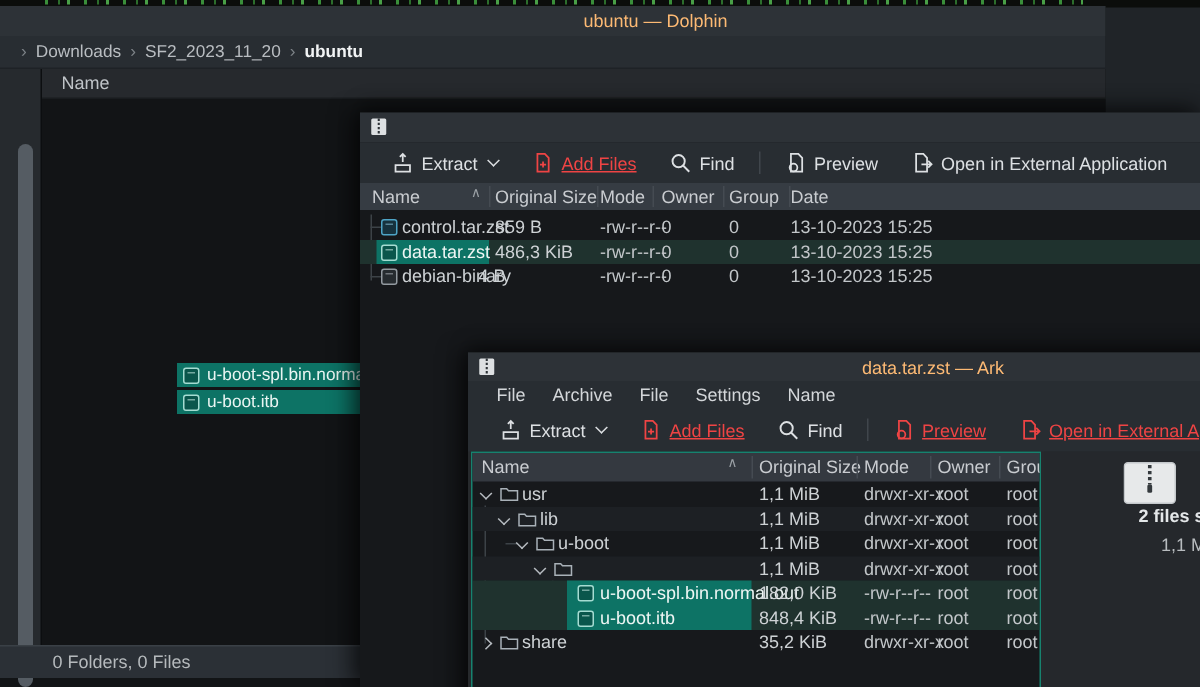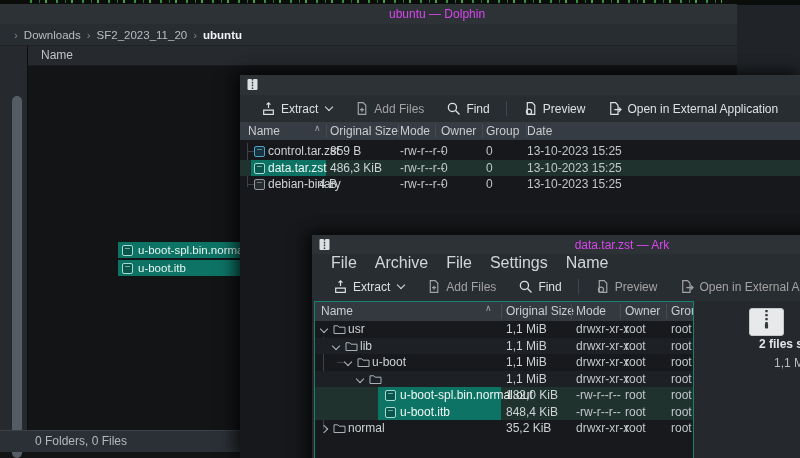--- a/index.html
+++ b/index.html
@@ -16,29 +16,29 @@
   #term-strip{left:0;top:0;width:800px;height:5px;background:#0b0d0b;}
   #term-specks{left:30px;top:0;width:692px;height:3px;
     background:repeating-linear-gradient(90deg,
       #3a8f3a 0 2px, transparent 2px 9px,
       #2c6e2c 9px 10px, transparent 10px 15px,
       #49a047 15px 17px, transparent 17px 26px);}
   #desk-bottom{left:0;top:450px;width:312px;height:8px;background:#121416;}
 
   
   .titlebar{height:20px;background:#2d3237;display:flex;align-items:center;justify-content:center;
-    color:#d946ef;position:relative;padding-left:40px;}
+    color:#fdba74;position:relative;padding-left:40px;}
   .app-icon{position:absolute;left:6px;top:3px;}
   .shadowed{box-shadow:-7px 0 14px rgba(0,0,0,.5), 0 -5px 12px rgba(0,0,0,.4);}
 
   
   .tbar{display:flex;align-items:center;padding-left:10px;background:#282d32;}
   .tbtn{display:flex;align-items:center;gap:5px;padding:0 11px;height:100%;
     color:#dde0e3;font-size:12px;white-space:nowrap;}
-  .tbtn.dis{color:#a3a3a3;}
+  .tbtn.dis{color:#ef4444;text-decoration:underline;}
   .tbtn svg{flex:0 0 auto;}
   .chev{width:5px;height:5px;border-right:1.4px solid currentColor;border-bottom:1.4px solid currentColor;
     transform:rotate(45deg);margin:-3px 0 0 3px;}
   .sep{width:1px;height:15px;background:#40464c;margin:0 5px;flex:0 0 auto;}
 
   
   .thead{position:relative;background:#363c43;color:#c9ccd0;}
   .thead .hc{position:absolute;top:0;line-height:18px;white-space:nowrap;}
   .thead .div{position:absolute;top:2px;bottom:2px;width:1px;background:#454b52;}
   .caret{font-size:9px;color:#9ba1a6;position:absolute;top:1px;}
@@ -92,21 +92,21 @@
   
   #ark1{left:240px;top:75px;width:560px;height:383px;background:#16181b;}
   #ark1 .tbar{position:absolute;left:0;top:20px;width:100%;height:27px;box-sizing:border-box;}
   #ark1 .thead{position:absolute;left:0;top:47px;width:100%;height:18px;}
   #ark1 .tbody{position:absolute;left:0;top:65px;right:0;bottom:0;background:#16181b;padding-top:3px;}
 
   #ark2{left:312px;top:235px;width:580px;height:260px;background:#26292c;}
   #ark2 .titlebar{height:19px;}
   #ark2 .menubar{position:absolute;left:0;top:19px;width:100%;height:18px;background:#282d32;
     display:flex;align-items:center;padding-left:10px;box-sizing:border-box;}
-  .mitem{padding:0 9px;color:#d3d6d9;font-size:16px;}
+  .mitem{padding:0 9px;color:#d3d6d9;font-size:12px;}
   #ark2 .tbar{position:absolute;left:0;top:37px;width:100%;height:29px;box-sizing:border-box;}
   #a2-table{position:absolute;left:2px;top:66px;width:380px;bottom:0;border:1px solid #17826f;
     background:#17191c;box-sizing:border-box;overflow:hidden;}
   #a2-table .thead{height:19px;background:#343940;}
   #a2-table .thead .hc{line-height:19px;}
   #a2-info{position:absolute;left:384px;top:66px;right:0;bottom:0;background:#25282c;}
   #a2-info .t1{position:absolute;left:63px;top:36px;font-weight:bold;color:#e4e7e9;white-space:nowrap;}
   #a2-info .t2{position:absolute;left:78px;top:55px;color:#b8bcbf;white-space:nowrap;}
 </style>
 </head>
@@ -404,21 +404,21 @@
         <span class="c dim" style="left:261px">-rw-r--r--</span>
         <span class="c dim" style="left:310px">root</span>
         <span class="c dim" style="left:356px">root</span>
       </div>
 
       <div class="r2">
         <span class="exp closed" style="left:6px"></span>
         <svg class="fold" style="left:18px" width="13" height="11" viewBox="0 0 13 11">
           <path d="M1 9.5 V1.8 H4.8 L6 3.2 H12 V9.5 Z" fill="none" stroke="#a9b1b8"></path>
         </svg>
-        <span class="c" style="left:33px">normal</span>
+        <span class="c" style="left:33px">share</span>
         <span class="c" style="left:191px">35,2 KiB</span>
         <span class="c dim" style="left:261px">drwxr-xr-x</span>
         <span class="c dim" style="left:310px">root</span>
         <span class="c dim" style="left:356px">root</span>
       </div>
     </div>
   </div>
 
   <div id="a2-info">
     <svg class="abs" style="left:53px;top:7px;" width="35" height="28" viewBox="0 0 35 28">

